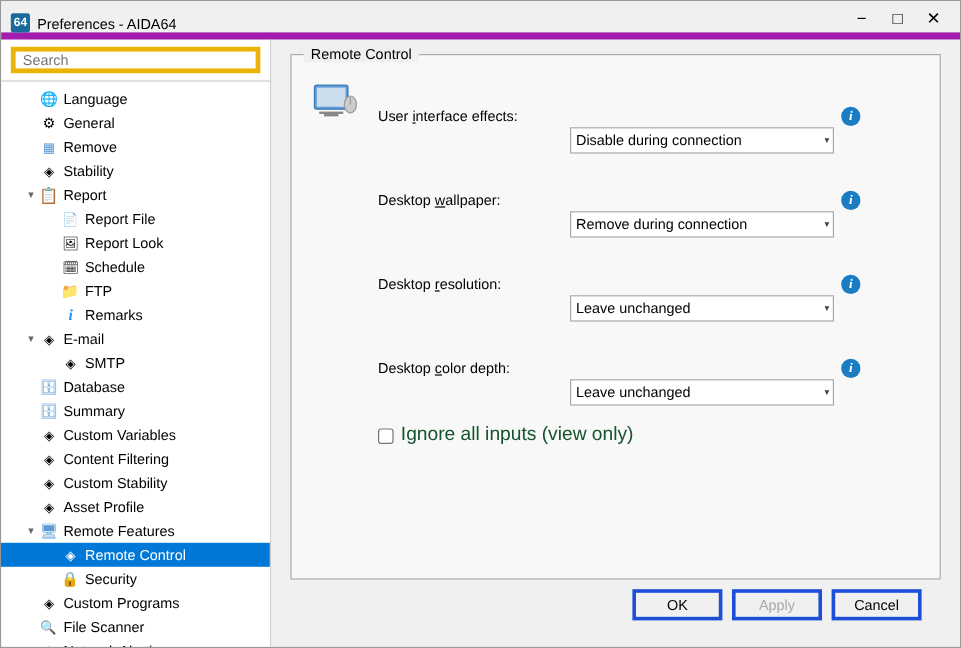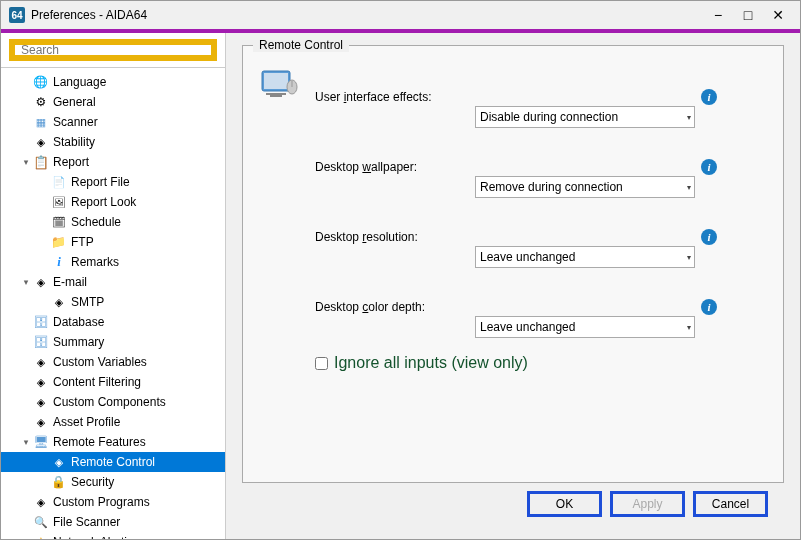--- a/index.html
+++ b/index.html
@@ -16,23 +16,23 @@
       height: 540px;
       background: #f0f0f0;
       border: 1px solid #999;
       display: flex;
       flex-direction: column;
     }
     .titlebar {
       background: #f0f0f0;
       height: 32px;
       display: flex;
-      align-items: center;
+      align-items: flex-end;
       padding: 0 8px;
-      border-bottom: 4px solid #a21caf;
+      border-bottom: 6px solid #a21caf;
       flex-shrink: 0;
       user-select: none;
     }
     .titlebar-icon {
       width: 16px;
       height: 16px;
       margin-right: 6px;
       background: #1a6b9a;
       border-radius: 2px;
       display: flex;
@@ -78,21 +78,21 @@
       flex-shrink: 0;
       overflow: hidden;
     }
     .search-box {
       padding: 6px 8px;
       border-bottom: 1px solid #ccc;
     }
     .search-input {
       width: 100%;
       height: 22px;
-      border: 6px solid #eab308;
+      border: 4px solid #eab308;
       padding: 2px 6px;
       font-size: 12px;
       outline: none;
       background: #fff;
     }
     .tree {
       flex: 1;
       overflow-y: auto;
       padding: 4px 0;
     }
@@ -310,21 +310,21 @@
 
         <div class="tree-item indent-1">
           <span class="tree-expand empty"></span>
           <span class="item-icon">⚙</span>
           <span class="item-label">General</span>
         </div>
 
         <div class="tree-item indent-1">
           <span class="tree-expand empty"></span>
           <span class="item-icon" style="color:#5b9bd5; font-size:11px;">▦</span>
-          <span class="item-label">Scanner</span>
+          <span class="item-label">Remove</span>
         </div>
 
         <div class="tree-item indent-1">
           <span class="tree-expand empty"></span>
           <span class="item-icon" style="font-size:11px;">◈</span>
           <span class="item-label">Stability</span>
         </div>
 
         <div class="tree-item indent-1">
           <span class="tree-expand open"></span>
@@ -388,21 +388,21 @@
 
         <div class="tree-item indent-1">
           <span class="tree-expand empty"></span>
           <span class="item-icon" style="font-size:11px;">◈</span>
           <span class="item-label">Content Filtering</span>
         </div>
 
         <div class="tree-item indent-1">
           <span class="tree-expand empty"></span>
           <span class="item-icon" style="font-size:11px;">◈</span>
-          <span class="item-label">Custom Components</span>
+          <span class="item-label">Custom Stability</span>
         </div>
 
         <div class="tree-item indent-1">
           <span class="tree-expand empty"></span>
           <span class="item-icon" style="font-size:11px;">◈</span>
           <span class="item-label">Asset Profile</span>
         </div>
 
         <div class="tree-item indent-1">
           <span class="tree-expand open"></span>

